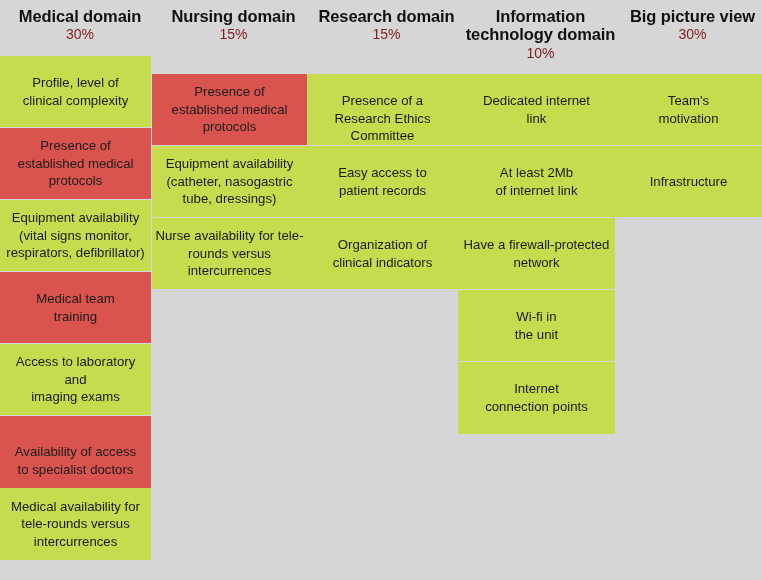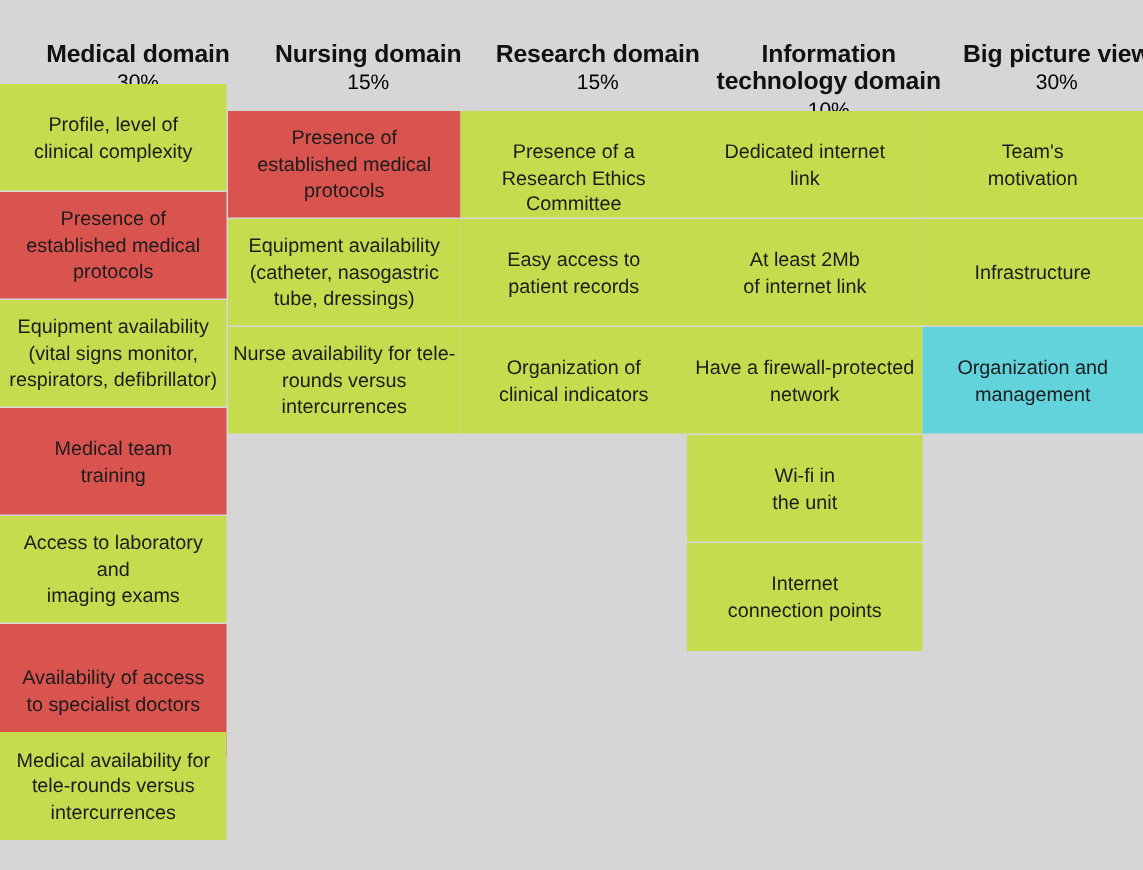--- a/index.html
+++ b/index.html
@@ -19,26 +19,25 @@
   #matrix {
     position: relative;
     width: 762px;
     height: 580px;
     background: #d6d6d6;
   }
 
   
   .header-band {
     position: absolute;
-    left: 16px;
+    left: 4px;
     top: 0;
     width: 610px;
     height: 73px;
     background: #d6d6d6;
-    margin-top: 20px;
   }
 
   .col-header {
     position: absolute;
     top: 0;
     height: 73px;
     padding-top: 7px;
     text-align: center;
     line-height: 1.12;
   }
@@ -49,21 +48,21 @@
     font-weight: bold;
     color: #111111;
     letter-spacing: -0.1px;
   }
 
   .col-header .ch-pct {
     display: block;
     margin-top: 2px;
     font-size: 14px;
     font-weight: normal;
-    color: #000000;
+    color: #7f1d1d;
   }
 
   
   .column {
     position: absolute;
   }
 
   .cell {
     position: absolute;
     left: 0;
@@ -229,19 +228,15 @@
   </div>
 
   <div class="column" style="left:615px;top:74px;width:147px;height:215px;">
     <div class="cell green" style="top:0px;height:71px;">
       <span class="cell-text">Team's
 motivation</span>
     </div>
     <div class="cell green" style="top:72px;height:71px;">
       <span class="cell-text">Infrastructure</span>
     </div>
-    <div class="cell cyan" style="top:144px;height:71px;">
-      <span class="cell-text">Organization and
-management</span>
-    </div>
   </div>
 
 </div>
 
 </body></html>

